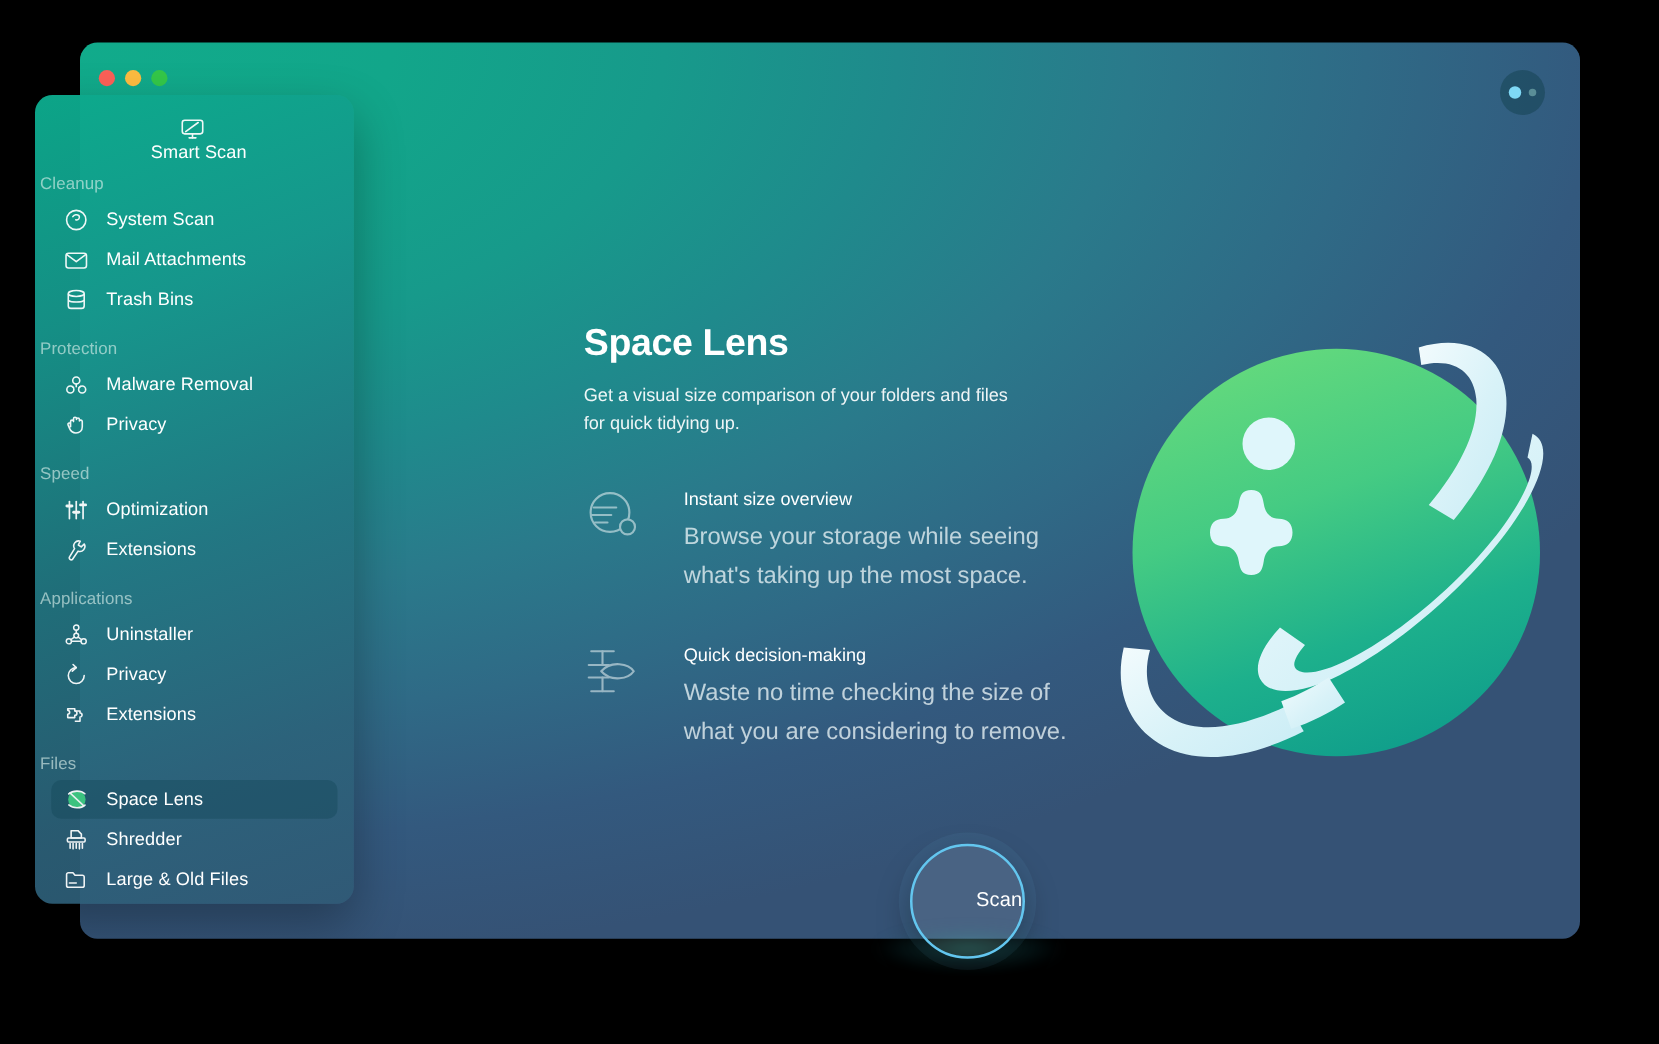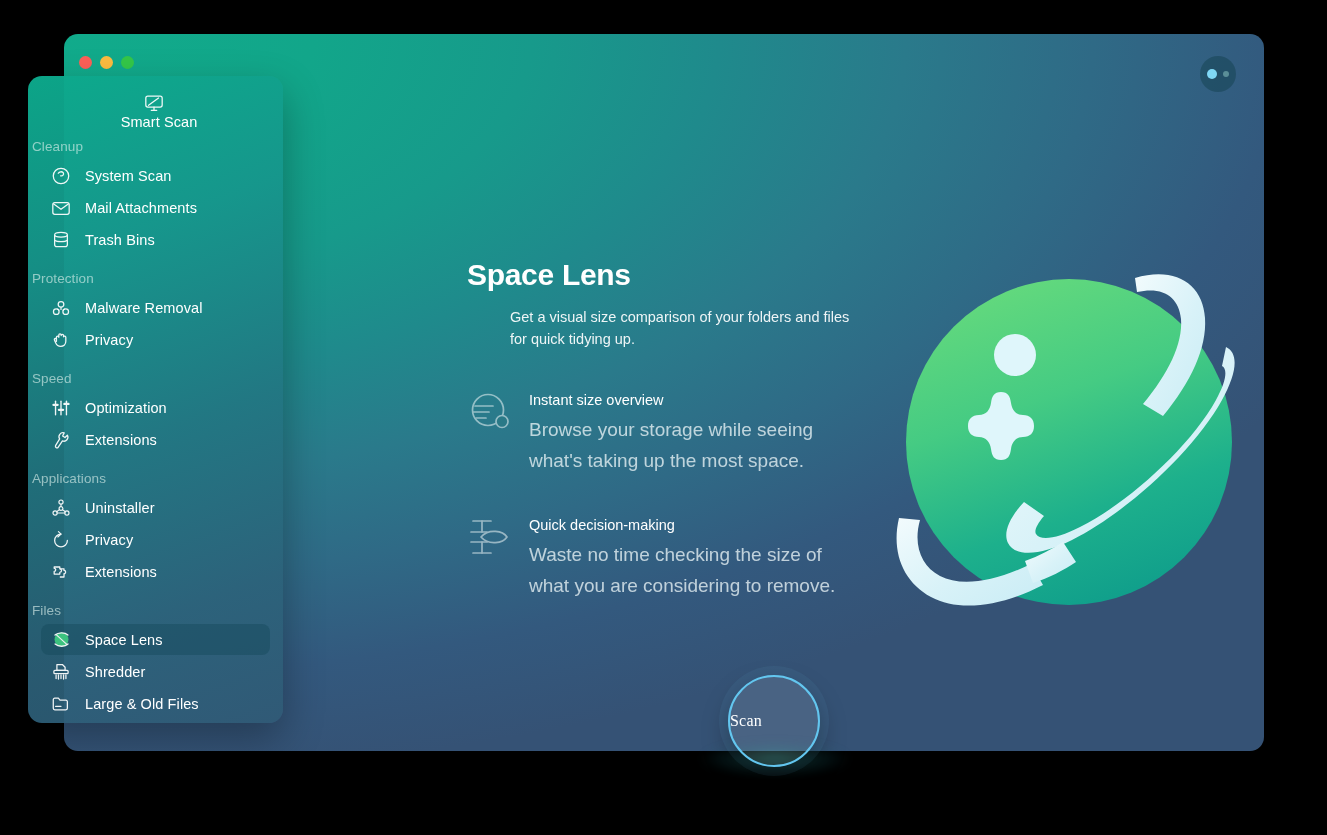--- a/index.html
+++ b/index.html
@@ -169,27 +169,26 @@
     font-weight: bold;
     color: #ffffff;
     letter-spacing: -0.3px;
   }
   #page-subtitle {
     margin-top: 14px;
     font-size: 14.5px;
     line-height: 1.55;
     color: rgba(255,255,255,0.92);
     max-width: 360px;
-    margin-left: 43px;
   }
 
   .feature {
     display: flex;
     margin-top: 38px;
-    gap: 16px;
+    gap: 34px;
   }
   .feature-icon {
     flex: 0 0 auto;
     width: 46px;
     height: 46px;
     opacity: 0.55;
   }
   .feature-title {
     font-size: 14.5px;
     color: #ffffff;
@@ -217,27 +216,26 @@
     position: absolute;
     left: 728px;
     top: 675px;
     width: 92px;
     height: 92px;
     border-radius: 50%;
     border: 2.5px solid #63c6ef;
     background: rgba(255,255,255,0.10);
     display: flex;
     align-items: center;
-    justify-content: flex-start;
+    justify-content: flex-end;
     cursor: pointer;
     z-index: 20;
     box-shadow:
       0 0 0 9px rgba(120, 200, 235, 0.07),
       0 12px 26px rgba(0,0,0,0.35);
-    font-family: Liberation Serif, serif;
   }
   #scan-button-label {
     font-size: 16px;
     color: #ffffff;
     letter-spacing: 0.2px;
   }
   #scan-glow {
     position: absolute;
     left: 700px;
     top: 742px;

